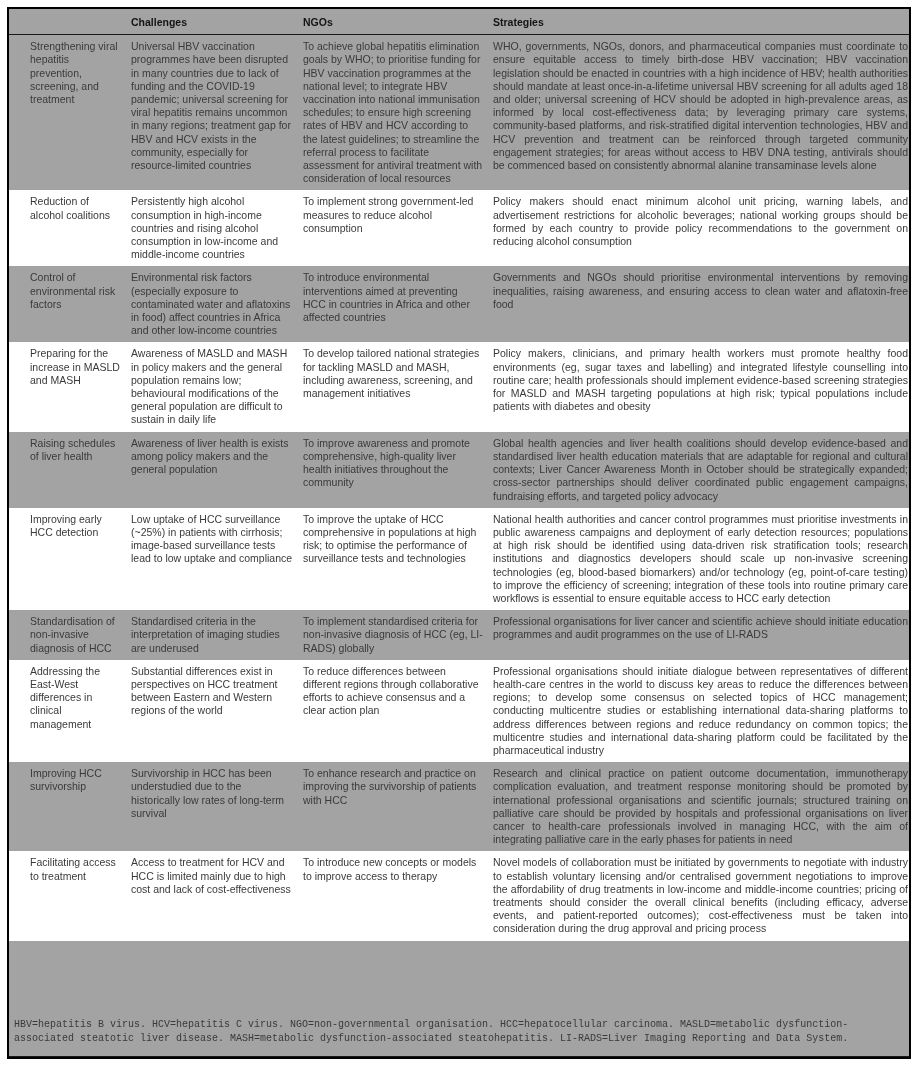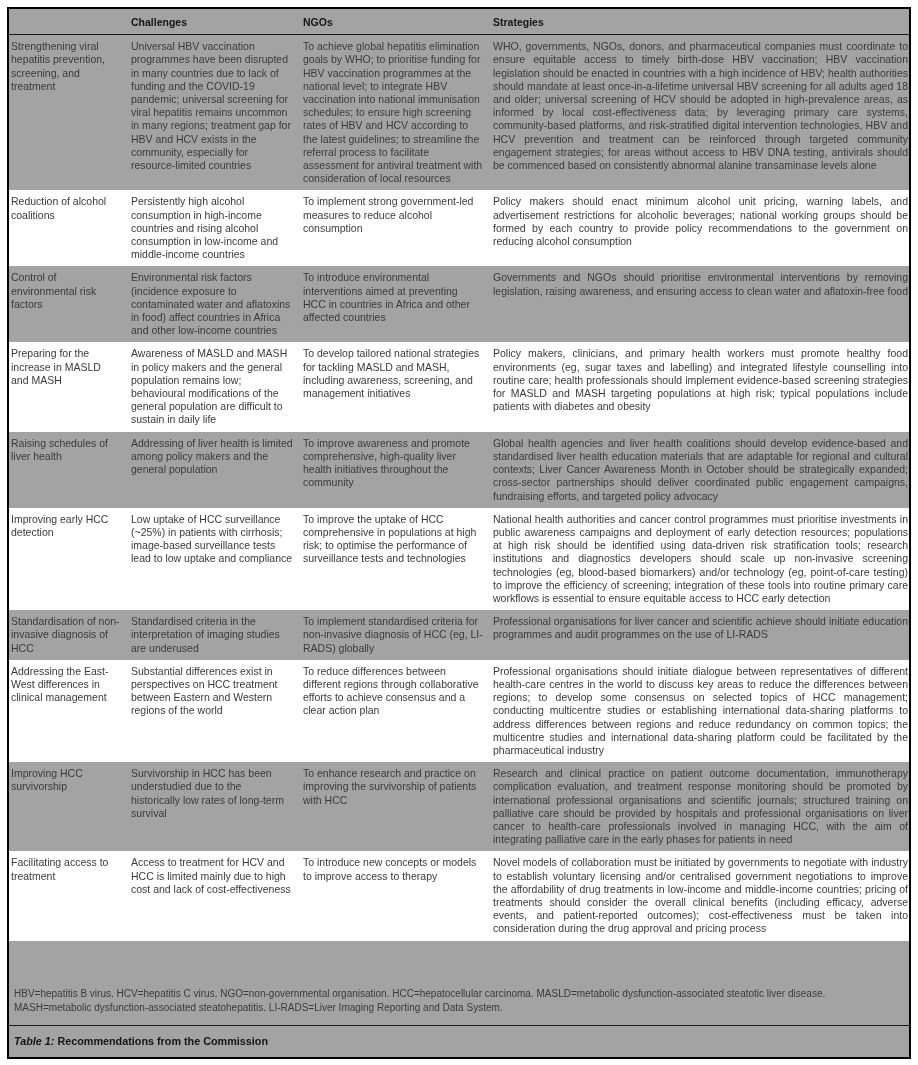--- a/index.html
+++ b/index.html
@@ -22,27 +22,28 @@
   col.c2{width:190px;}
   thead td{
     font-weight:bold;color:#141414;
     padding:7px 8px 5px 0;
     border-bottom:1.4px solid #1a1a1a;
   }
   tbody td{
     vertical-align:top;
     padding:5px 10px 5px 0;
   }
-  td.first{padding-left:2px;}
+  td.first{padding-left:21px;}
   tr.white{background:#ffffff;}
   td.strategies{text-align:justify;padding-right:1px;}
   .bottom-block{margin-top:auto;}
   .footnote{
     font-size:10px;line-height:14px;color:#3a3a3a;
     padding:8px 6px 6px 5px;
+    font-family:Liberation Mono, monospace;
   }
   .caption-rule{
     border-top:1.6px solid #1a1a1a;margin:4px 0 0 0;
   }
   .caption{
     font-size:10.8px;font-weight:bold;color:#141414;
     padding:9px 5px 10px 5px;
   }
   .caption .cap-label{font-style:italic;}
 </style>
@@ -73,33 +74,33 @@
         <td class="strategies">WHO, governments, NGOs, donors, and pharmaceutical companies must coordinate to ensure equitable access to timely birth-dose HBV vaccination; HBV vaccination legislation should be enacted in countries with a high incidence of HBV; health authorities should mandate at least once-in-a-lifetime universal HBV screening for all adults aged 18 and older; universal screening of HCV should be adopted in high-prevalence areas, as informed by local cost-effectiveness data; by leveraging primary care systems, community-based platforms, and risk-stratified digital intervention technologies, HBV and HCV prevention and treatment can be reinforced through targeted community engagement strategies; for areas without access to HBV DNA testing, antivirals should be commenced based on consistently abnormal alanine transaminase levels alone</td>
       </tr>
       <tr class="white">
         <td class="first">Reduction of alcohol coalitions</td>
         <td>Persistently high alcohol consumption in high-income countries and rising alcohol consumption in low-income and middle-income countries</td>
         <td>To implement strong government-led measures to reduce alcohol consumption</td>
         <td class="strategies">Policy makers should enact minimum alcohol unit pricing, warning labels, and advertisement restrictions for alcoholic beverages; national working groups should be formed by each country to provide policy recommendations to the government on reducing alcohol consumption</td>
       </tr>
       <tr>
         <td class="first">Control of environmental risk factors</td>
-        <td>Environmental risk factors (incidence exposure to contaminated water and aflatoxins in food) affect countries in Africa and other low-income countries</td>
+        <td>Environmental risk factors (especially exposure to contaminated water and aflatoxins in food) affect countries in Africa and other low-income countries</td>
         <td>To introduce environmental interventions aimed at preventing HCC in countries in Africa and other affected countries</td>
-        <td class="strategies">Governments and NGOs should prioritise environmental interventions by removing legislation, raising awareness, and ensuring access to clean water and aflatoxin-free food</td>
+        <td class="strategies">Governments and NGOs should prioritise environmental interventions by removing inequalities, raising awareness, and ensuring access to clean water and aflatoxin-free food</td>
       </tr>
       <tr class="white">
         <td class="first">Preparing for the increase in MASLD and MASH</td>
         <td>Awareness of MASLD and MASH in policy makers and the general population remains low; behavioural modifications of the general population are difficult to sustain in daily life</td>
         <td>To develop tailored national strategies for tackling MASLD and MASH, including awareness, screening, and management initiatives</td>
         <td class="strategies">Policy makers, clinicians, and primary health workers must promote healthy food environments (eg, sugar taxes and labelling) and integrated lifestyle counselling into routine care; health professionals should implement evidence-based screening strategies for MASLD and MASH targeting populations at high risk; typical populations include patients with diabetes and obesity</td>
       </tr>
       <tr>
         <td class="first">Raising schedules of liver health</td>
-        <td>Addressing of liver health is limited among policy makers and the general population</td>
+        <td>Awareness of liver health is exists among policy makers and the general population</td>
         <td>To improve awareness and promote comprehensive, high-quality liver health initiatives throughout the community</td>
         <td class="strategies">Global health agencies and liver health coalitions should develop evidence-based and standardised liver health education materials that are adaptable for regional and cultural contexts; Liver Cancer Awareness Month in October should be strategically expanded; cross-sector partnerships should deliver coordinated public engagement campaigns, fundraising efforts, and targeted policy advocacy</td>
       </tr>
       <tr class="white">
         <td class="first">Improving early HCC detection</td>
         <td>Low uptake of HCC surveillance (~25%) in patients with cirrhosis; image-based surveillance tests lead to low uptake and compliance</td>
         <td>To improve the uptake of HCC comprehensive in populations at high risk; to optimise the performance of surveillance tests and technologies</td>
         <td class="strategies">National health authorities and cancer control programmes must prioritise investments in public awareness campaigns and deployment of early detection resources; populations at high risk should be identified using data-driven risk stratification tools; research institutions and diagnostics developers should scale up non-invasive screening technologies (eg, blood-based biomarkers) and/or technology (eg, point-of-care testing) to improve the efficiency of screening; integration of these tools into routine primary care workflows is essential to ensure equitable access to HCC early detection</td>
       </tr>
       <tr>
@@ -125,15 +126,14 @@
         <td>Access to treatment for HCV and HCC is limited mainly due to high cost and lack of cost-effectiveness</td>
         <td>To introduce new concepts or models to improve access to therapy</td>
         <td class="strategies">Novel models of collaboration must be initiated by governments to negotiate with industry to establish voluntary licensing and/or centralised government negotiations to improve the affordability of drug treatments in low-income and middle-income countries; pricing of treatments should consider the overall clinical benefits (including efficacy, adverse events, and patient-reported outcomes); cost-effectiveness must be taken into consideration during the drug approval and pricing process</td>
       </tr>
     </tbody>
   </table>
 
   <div class="bottom-block">
     <div class="footnote">HBV=hepatitis B virus. HCV=hepatitis C virus. NGO=non-governmental organisation. HCC=hepatocellular carcinoma. MASLD=metabolic dysfunction-associated steatotic liver disease. MASH=metabolic dysfunction-associated steatohepatitis. LI-RADS=Liver Imaging Reporting and Data System.</div>
     <div class="caption-rule"></div>
-    <div class="caption"><span class="cap-label">Table 1:</span><span> Recommendations from the Commission</span></div>
   </div>
 </div>
 
 </body></html>

